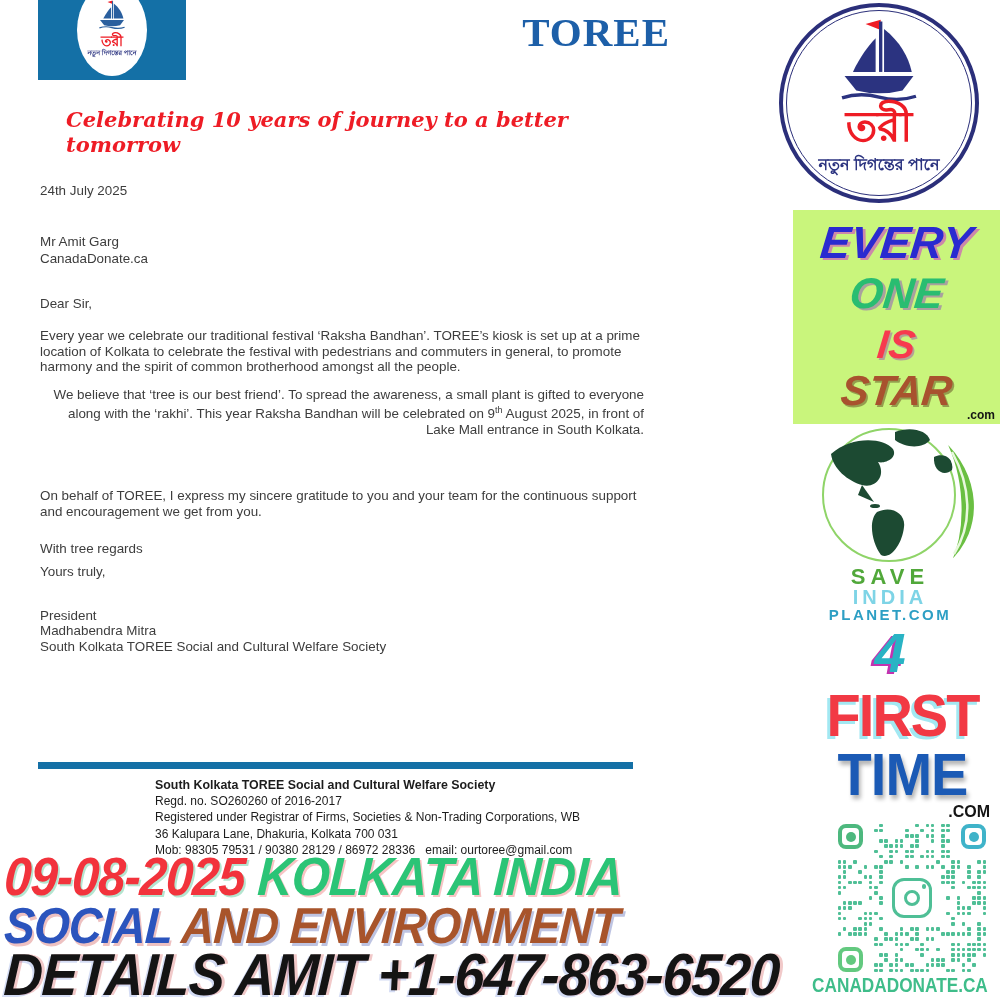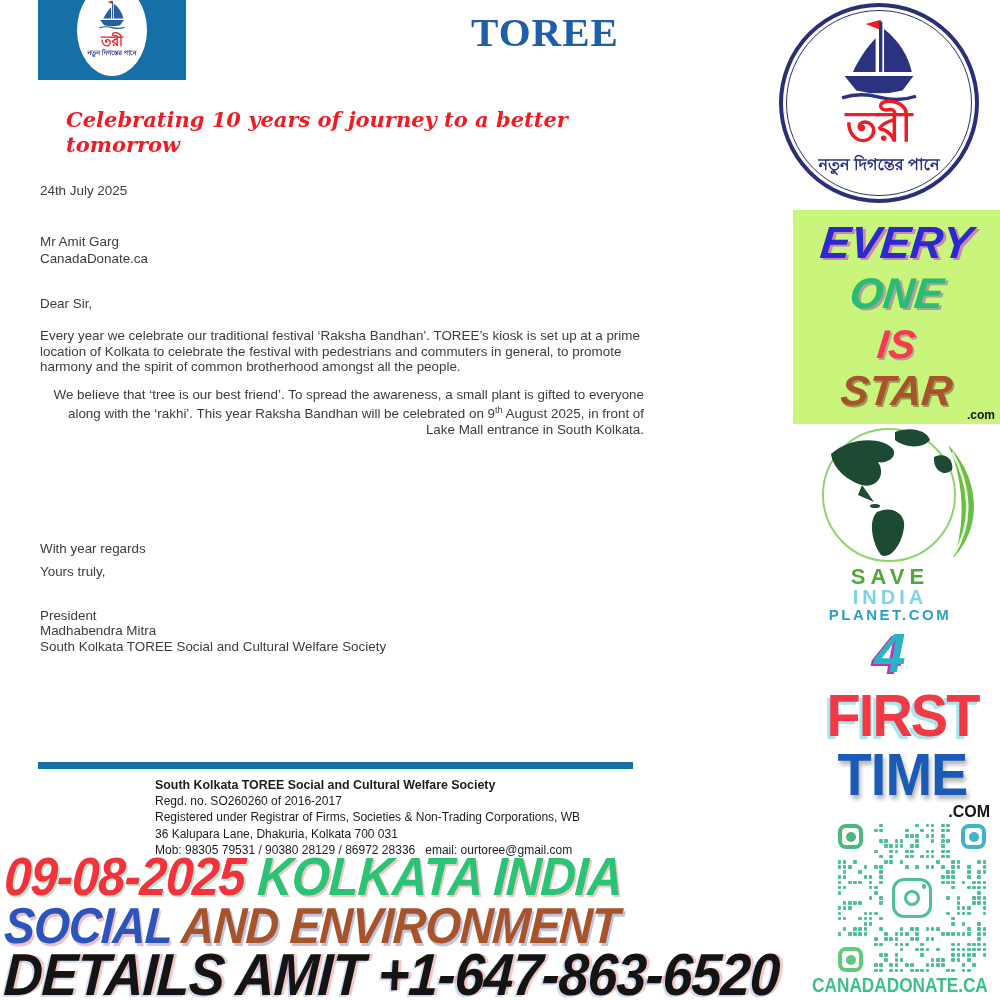--- a/index.html
+++ b/index.html
@@ -8,21 +8,21 @@
   .abs { position:absolute; }
 
   
   .logo-box { left:38px; top:0; width:148px; height:80px; background:var(--logo-blue,#1470a6); }
   .logo-oval { position:absolute; left:39px; top:-16px; width:70px; height:92px; background:#fff;
                border-radius:50%; overflow:hidden; text-align:center; }
   .logo-oval svg { width:30px; height:30px; margin-top:16px; }
   .logo-bn { color:var(--red,#ee1c25); font-size:14px; font-weight:bold; line-height:14px; }
   .logo-cap { color:var(--boat-blue,#2b3380); font-size:6.5px; line-height:9px; font-weight:bold; }
 
-  .title { left:420px; top:8px; width:250px; text-align:center; font-family:"Liberation Serif", serif;
+  .title { left:420px; top:8px; width:250px; text-align:right; font-family:"Liberation Serif", serif;
            font-weight:bold; font-size:41px; letter-spacing:1px; color:var(--title-blue,#1d5fa8); }
 
   .tagline { left:66px; top:107px; width:520px; font-family:"DejaVu Serif", serif; font-style:italic;
              font-weight:bold; font-size:21px; color:var(--red,#ee1c25); }
 
   .body-txt { font-size:13.4px; line-height:15.6px; color:var(--body-text,#3d3d3d); }
   .date { left:40px; top:183px; }
   .recipient { left:40px; top:233px; line-height:17px; }
   .salutation { left:40px; top:296px; }
   .para { left:40px; width:604px; }
@@ -128,22 +128,23 @@
 
   <div class="abs body-txt date">24th July 2025</div>
   <div class="abs body-txt recipient">
     <div>Mr Amit Garg</div>
     <div>CanadaDonate.ca</div>
   </div>
   <div class="abs body-txt salutation">Dear Sir,</div>
 
   <div class="abs body-txt para p1">Every year we celebrate our traditional festival ‘Raksha Bandhan’. TOREE’s kiosk is set up at a prime location of Kolkata to celebrate the festival with pedestrians and commuters in general, to promote harmony and the spirit of common brotherhood amongst all the people.</div>
   <div class="abs body-txt para p2"><span>We believe that ‘tree is our best friend’. To spread the awareness, a small plant is gifted to everyone along with the ‘rakhi’. This year Raksha Bandhan will be celebrated on 9</span><sup>th</sup><span> August 2025, in front of Lake Mall entrance in South Kolkata.</span></div>
-
-  <div class="abs body-txt regards">With year regards</div>
+  <div class="abs body-txt para p4">On behalf of TOREE, I express my sincere gratitude to you and your team for the continuous support and encouragement we get from you.</div>
+
+  <div class="abs body-txt regards">With tree regards</div>
   <div class="abs body-txt yours">Yours truly,</div>
 
   <div class="abs body-txt sig">
     <div>President</div>
     <div>Madhabendra Mitra</div>
     <div>South Kolkata TOREE Social and Cultural Welfare Society</div>
   </div>
 
   <div class="abs rule"></div>
   <div class="abs footer">

